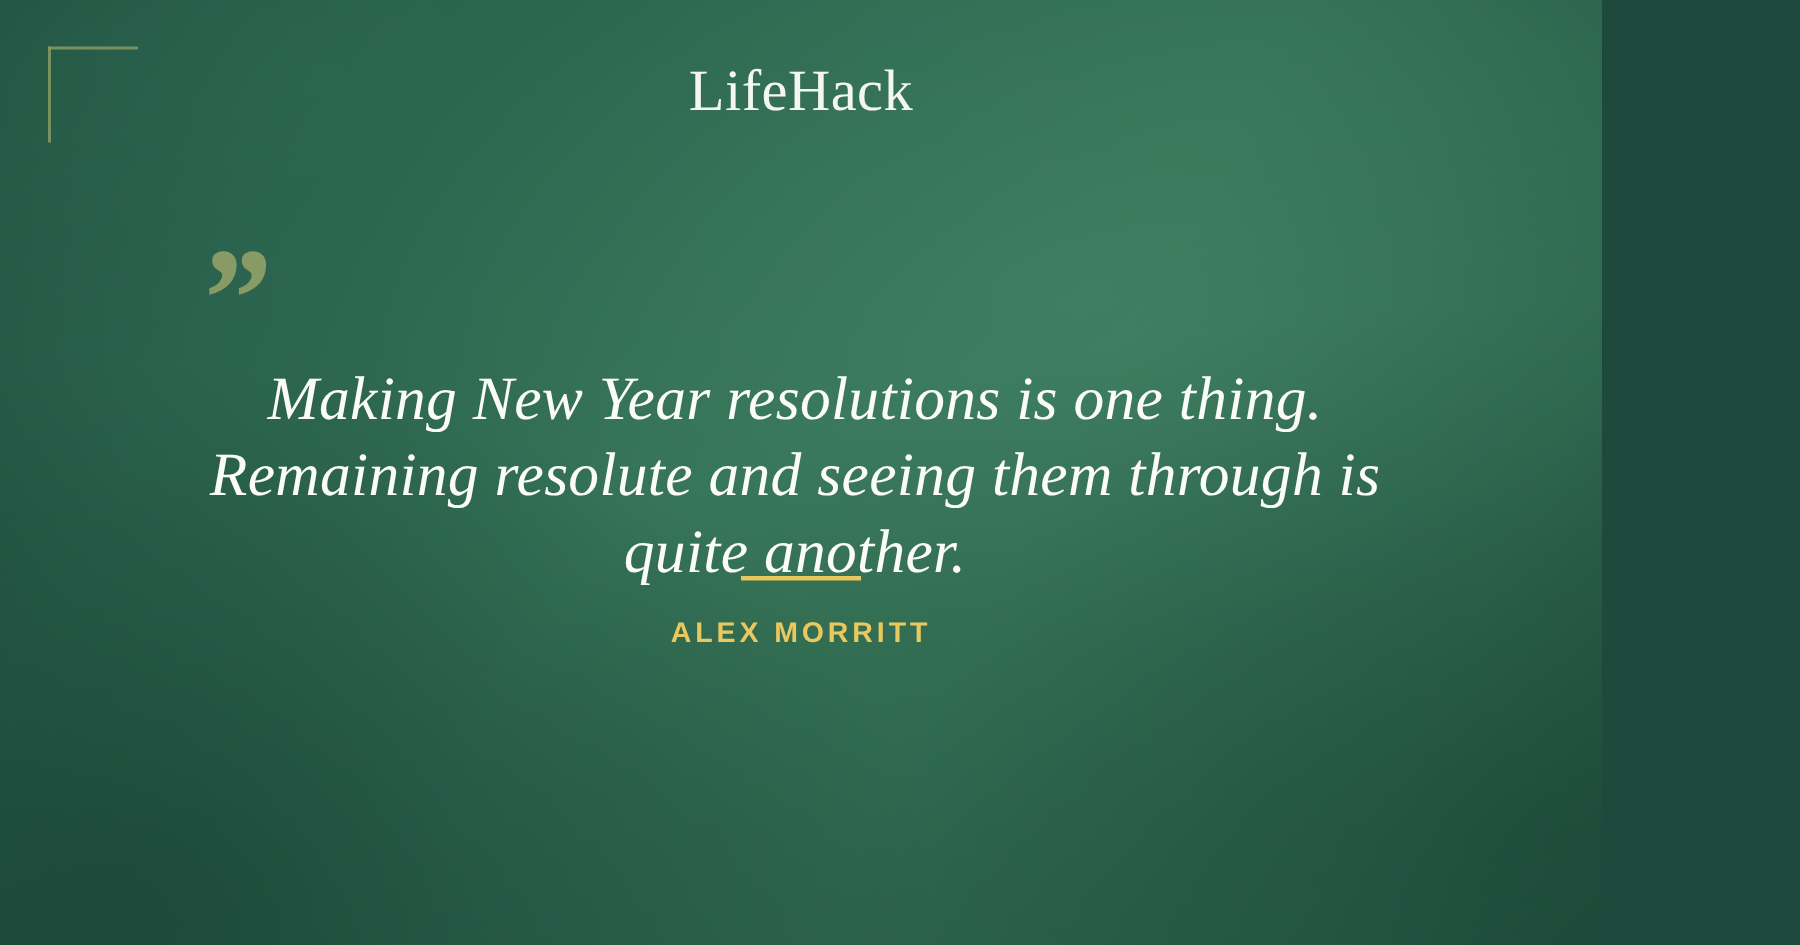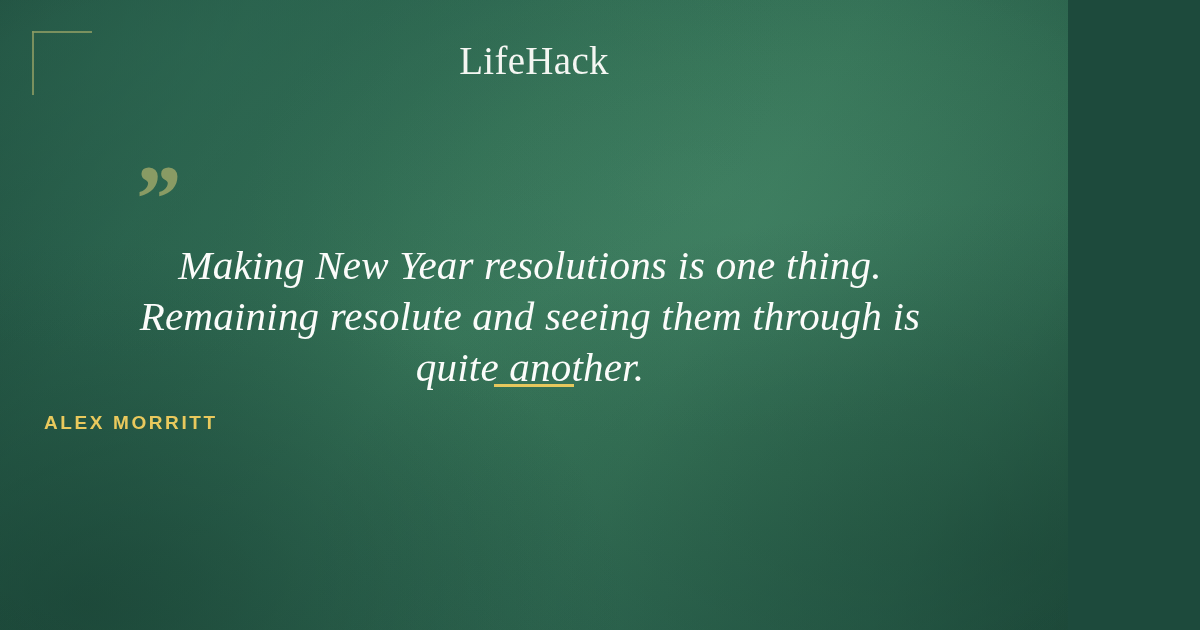--- a/index.html
+++ b/index.html
@@ -127,27 +127,27 @@
     height: 3px;
     background: #e6c85d;
   }
 
   
   .author {
     position: absolute;
     left: 0;
     top: 412px;
     width: 100%;
+    text-align: center;
     font-family: "Liberation Sans", sans-serif;
     font-size: 19px;
     font-weight: 600;
     letter-spacing: 2.6px;
     color: #e9c95d;
     text-transform: uppercase;
-    margin-left: 44px;
   }
 </style>
 </head>
 <body>
 
 <div class="card">
 
   <div class="bg-base"></div>
   <div class="bg-sheen-a"></div>
   <div class="bg-sheen-b"></div>

